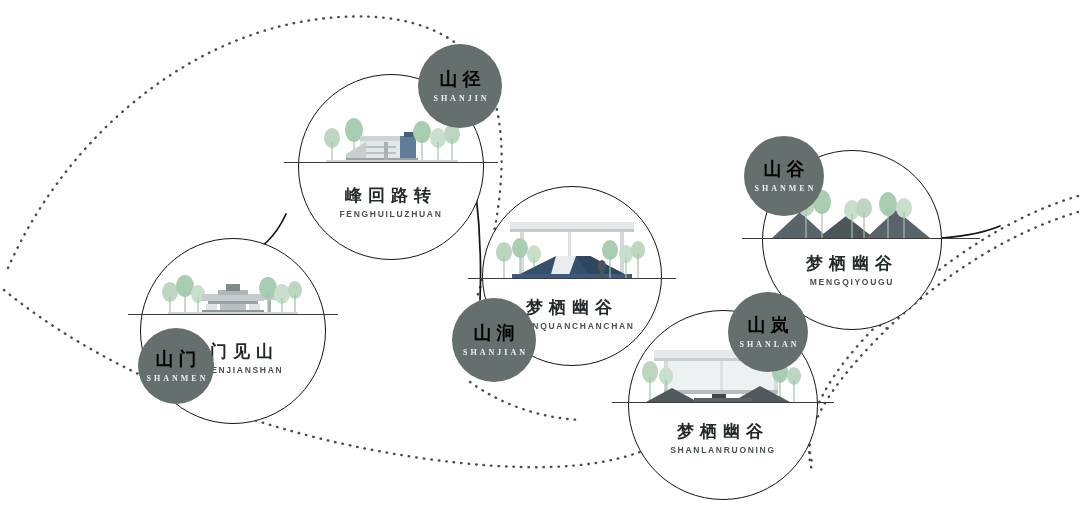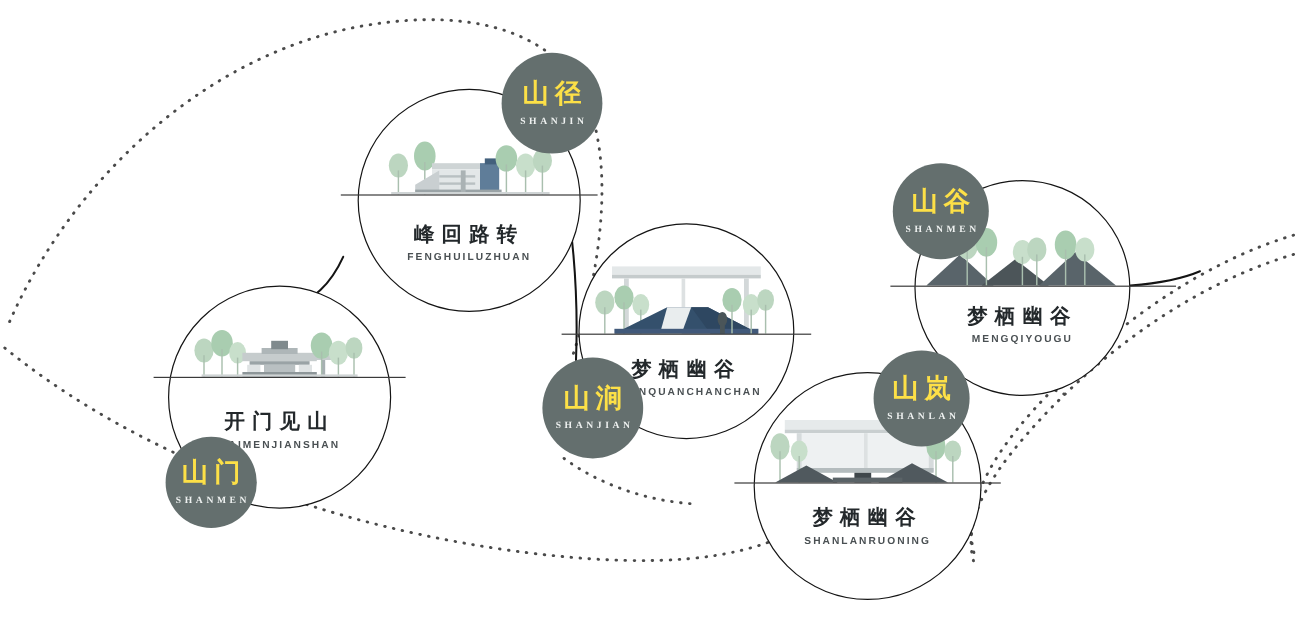--- a/index.html
+++ b/index.html
@@ -46,21 +46,21 @@
 
   
   .badge{
     position:absolute;border-radius:50%;
     background:#646f6e;
     display:flex;flex-direction:column;
     align-items:center;justify-content:center;
     box-sizing:border-box;
   }
   .badge-cn{
-    font-size:22px;font-weight:700;color:#fde047;letter-spacing:5px;
+    font-size:18px;font-weight:700;color:#000000;letter-spacing:5px;
     text-indent:5px;line-height:1;white-space:nowrap;
     font-family:"DejaVu Sans","Liberation Sans",sans-serif;
   }
   .badge-en{
     font-size:8px;font-weight:700;color:#eef1f0;letter-spacing:3px;
     text-indent:3px;margin-top:6px;white-space:nowrap;
     font-family:Liberation Serif, serif;
   }
 </style>
 </head>
@@ -295,21 +295,21 @@
       <div class="cap-cn">梦栖幽谷</div>
       <div class="cap-en">SHANLANRUONING</div>
     </div>
   </div>
 
   <div class="badge" style="left:418px;top:44px;width:84px;height:84px;">
     <div class="badge-cn">山径</div>
     <div class="badge-en">SHANJIN</div>
   </div>
 
-  <div class="badge" style="left:138px;top:364px;width:76px;height:76px;">
+  <div class="badge" style="left:138px;top:328px;width:76px;height:76px;">
     <div class="badge-cn">山门</div>
     <div class="badge-en">SHANMEN</div>
   </div>
 
   <div class="badge" style="left:452px;top:298px;width:84px;height:84px;">
     <div class="badge-cn">山涧</div>
     <div class="badge-en">SHANJIAN</div>
   </div>
 
   <div class="badge" style="left:744px;top:136px;width:80px;height:80px;">

